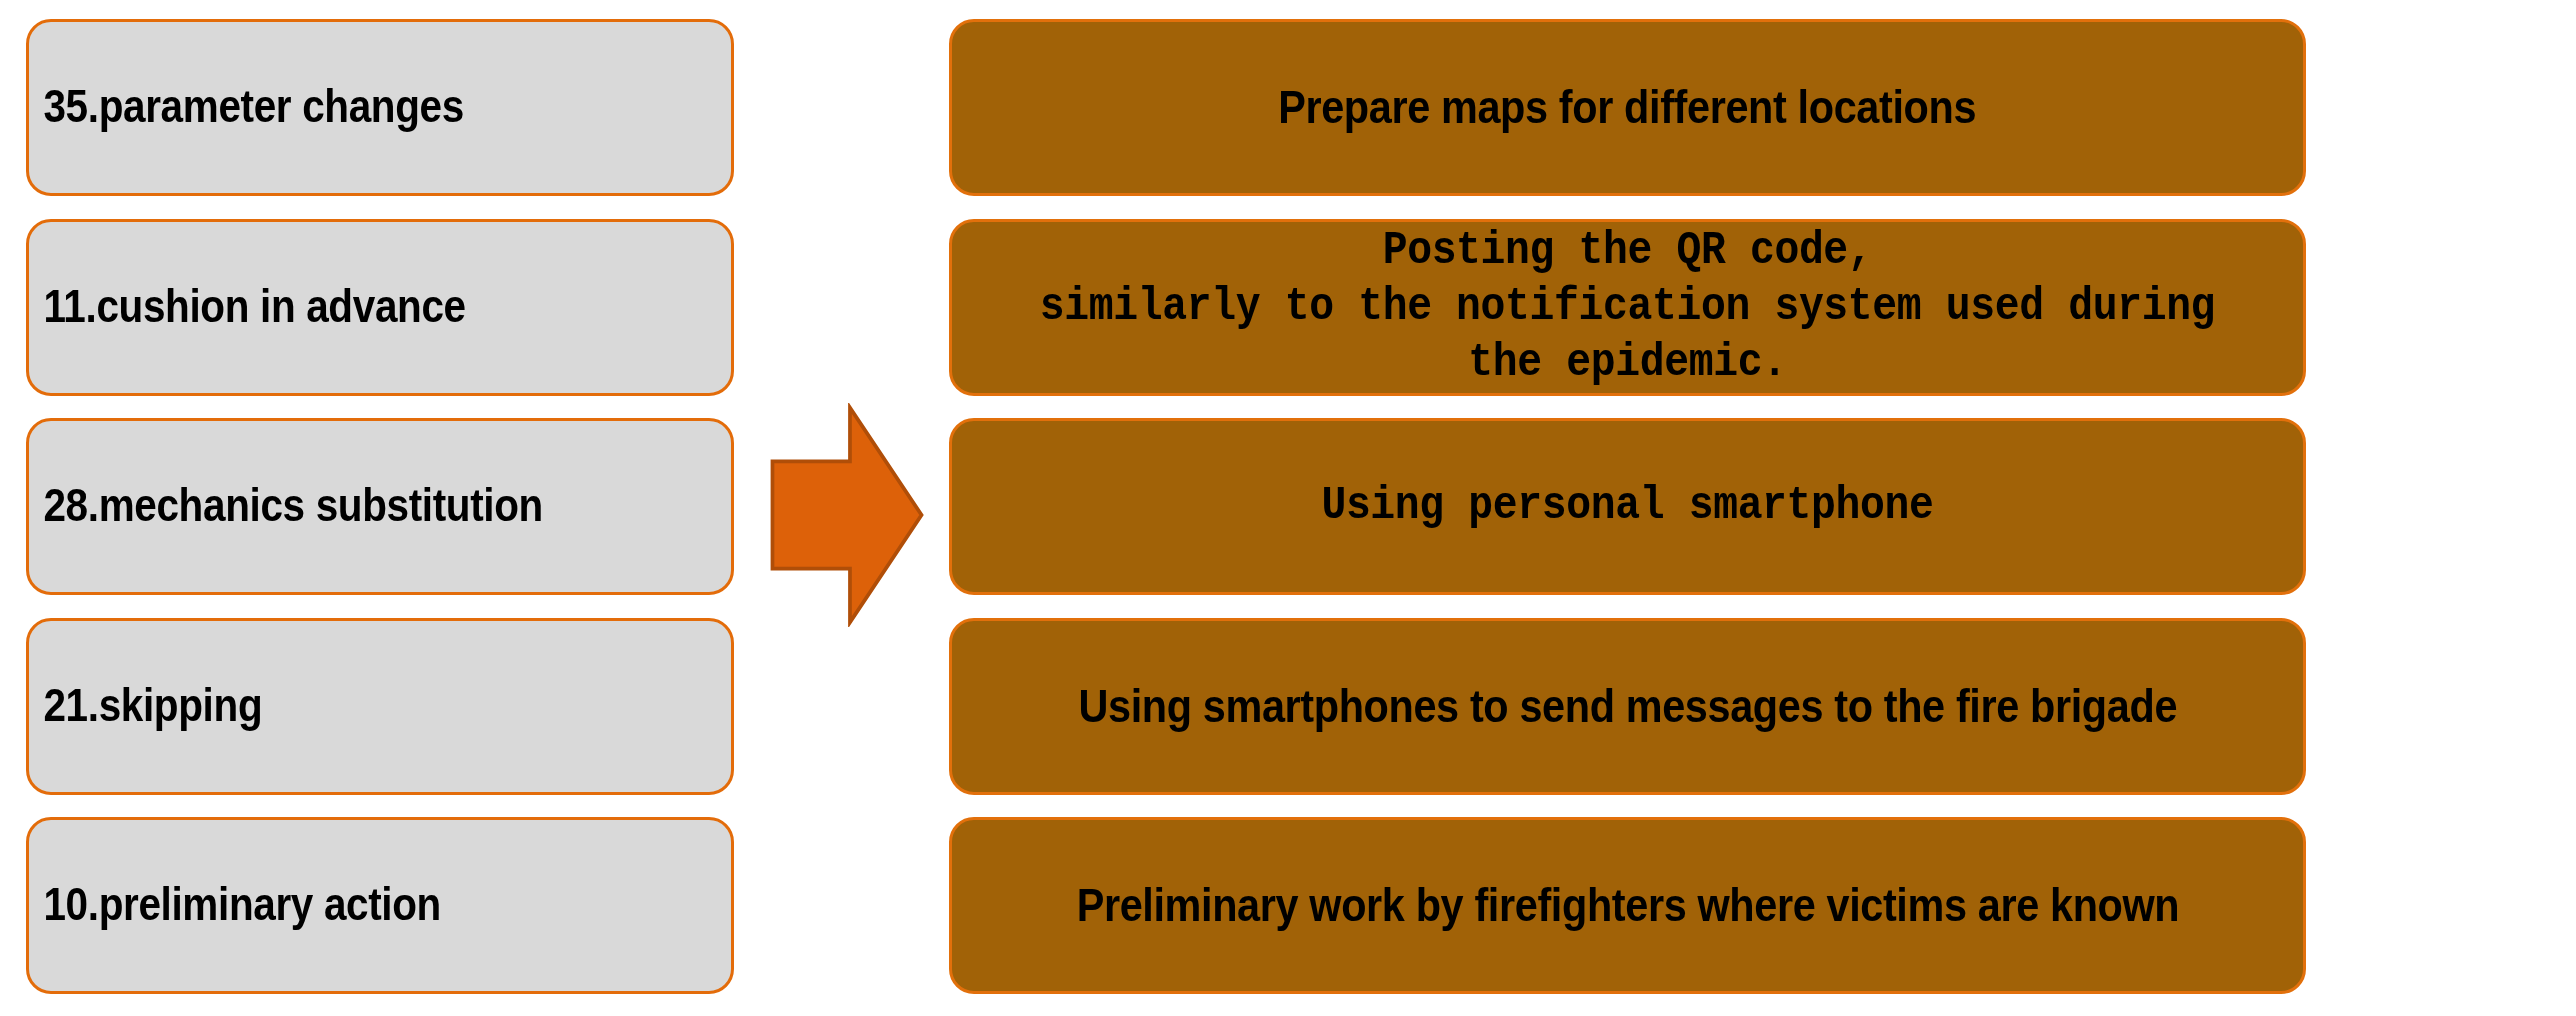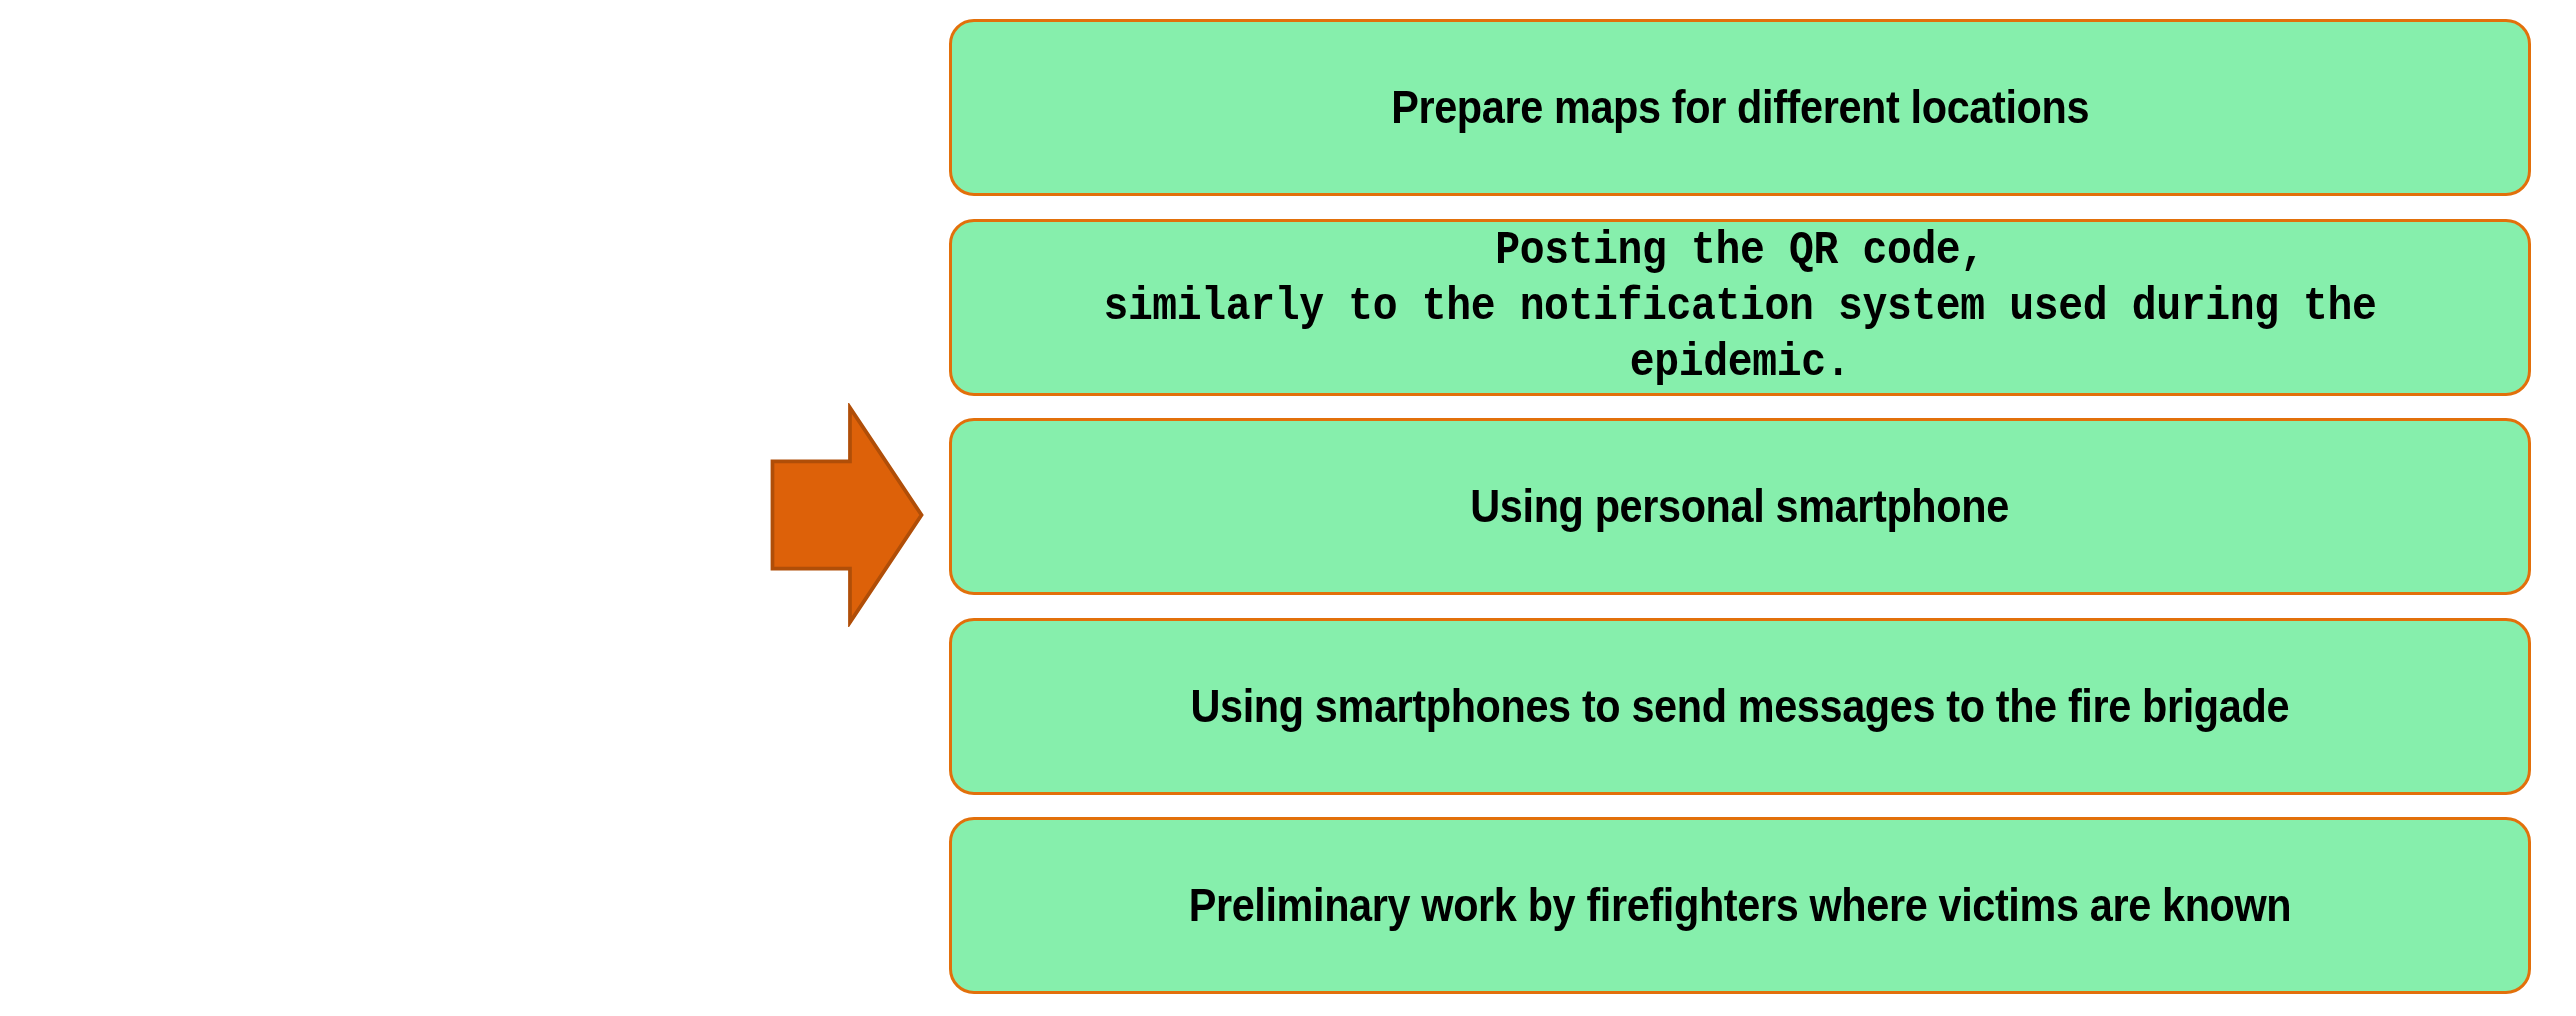--- a/index.html
+++ b/index.html
@@ -79,24 +79,24 @@
   .right-col {
     position: absolute;
     left: 949px;
     top: 18.6px;
     width: 1599px;
     height: 977px;
   }
   .right-box {
     position: absolute;
     left: 0;
-    width: 1582px;
+    width: 1357px;
     height: 177px;
     box-sizing: border-box;
-    background: #86efac;
+    background: #a16207;
     border: 3.7px solid #E2700B;
     border-radius: 25px;
     display: flex;
     align-items: center;
     justify-content: center;
     text-align: center;
   }
   .right-box .label {
     display: block;
     padding: 0 13.4px;
@@ -105,29 +105,52 @@
     font-stretch: condensed;
     line-height: 1.22;
     color: #000000;
     letter-spacing: -0.4px;
     transform: scaleX(0.90);
     transform-origin: center center;
     white-space: pre-line;
   }
   .rb0 { top: 0px; }
   .rb1 { top: 200px; font-family: Liberation Mono, monospace; }
-  .rb2 { top: 399px; }
+  .rb2 { top: 399px; font-family: Liberation Mono, monospace; }
   .rb3 { top: 599px; }
   .rb4 { top: 798px; }
 </style>
 </head>
 <body>
 
 <div id="canvas">
 
+  <div class="left-col">
+
+    <div class="left-box lb0">
+      <span class="label">35.parameter changes</span>
+    </div>
+
+    <div class="left-box lb1">
+      <span class="label">11.cushion in advance</span>
+    </div>
+
+    <div class="left-box lb2">
+      <span class="label">28.mechanics substitution</span>
+    </div>
+
+    <div class="left-box lb3">
+      <span class="label">21.skipping</span>
+    </div>
+
+    <div class="left-box lb4">
+      <span class="label">10.preliminary action</span>
+    </div>
+
+  </div>
 
   <div class="arrow-wrap">
     <svg viewBox="0 0 212 300" xmlns="http://www.w3.org/2000/svg">
       <polygon points="6,78 110,78 110,6 206,150 110,294 110,222 6,222" fill="#DD6109" stroke="#B04E08" stroke-width="5" stroke-linejoin="miter"></polygon>
     </svg>
   </div>
 
   <div class="right-col">
 
     <div class="right-box rb0">

